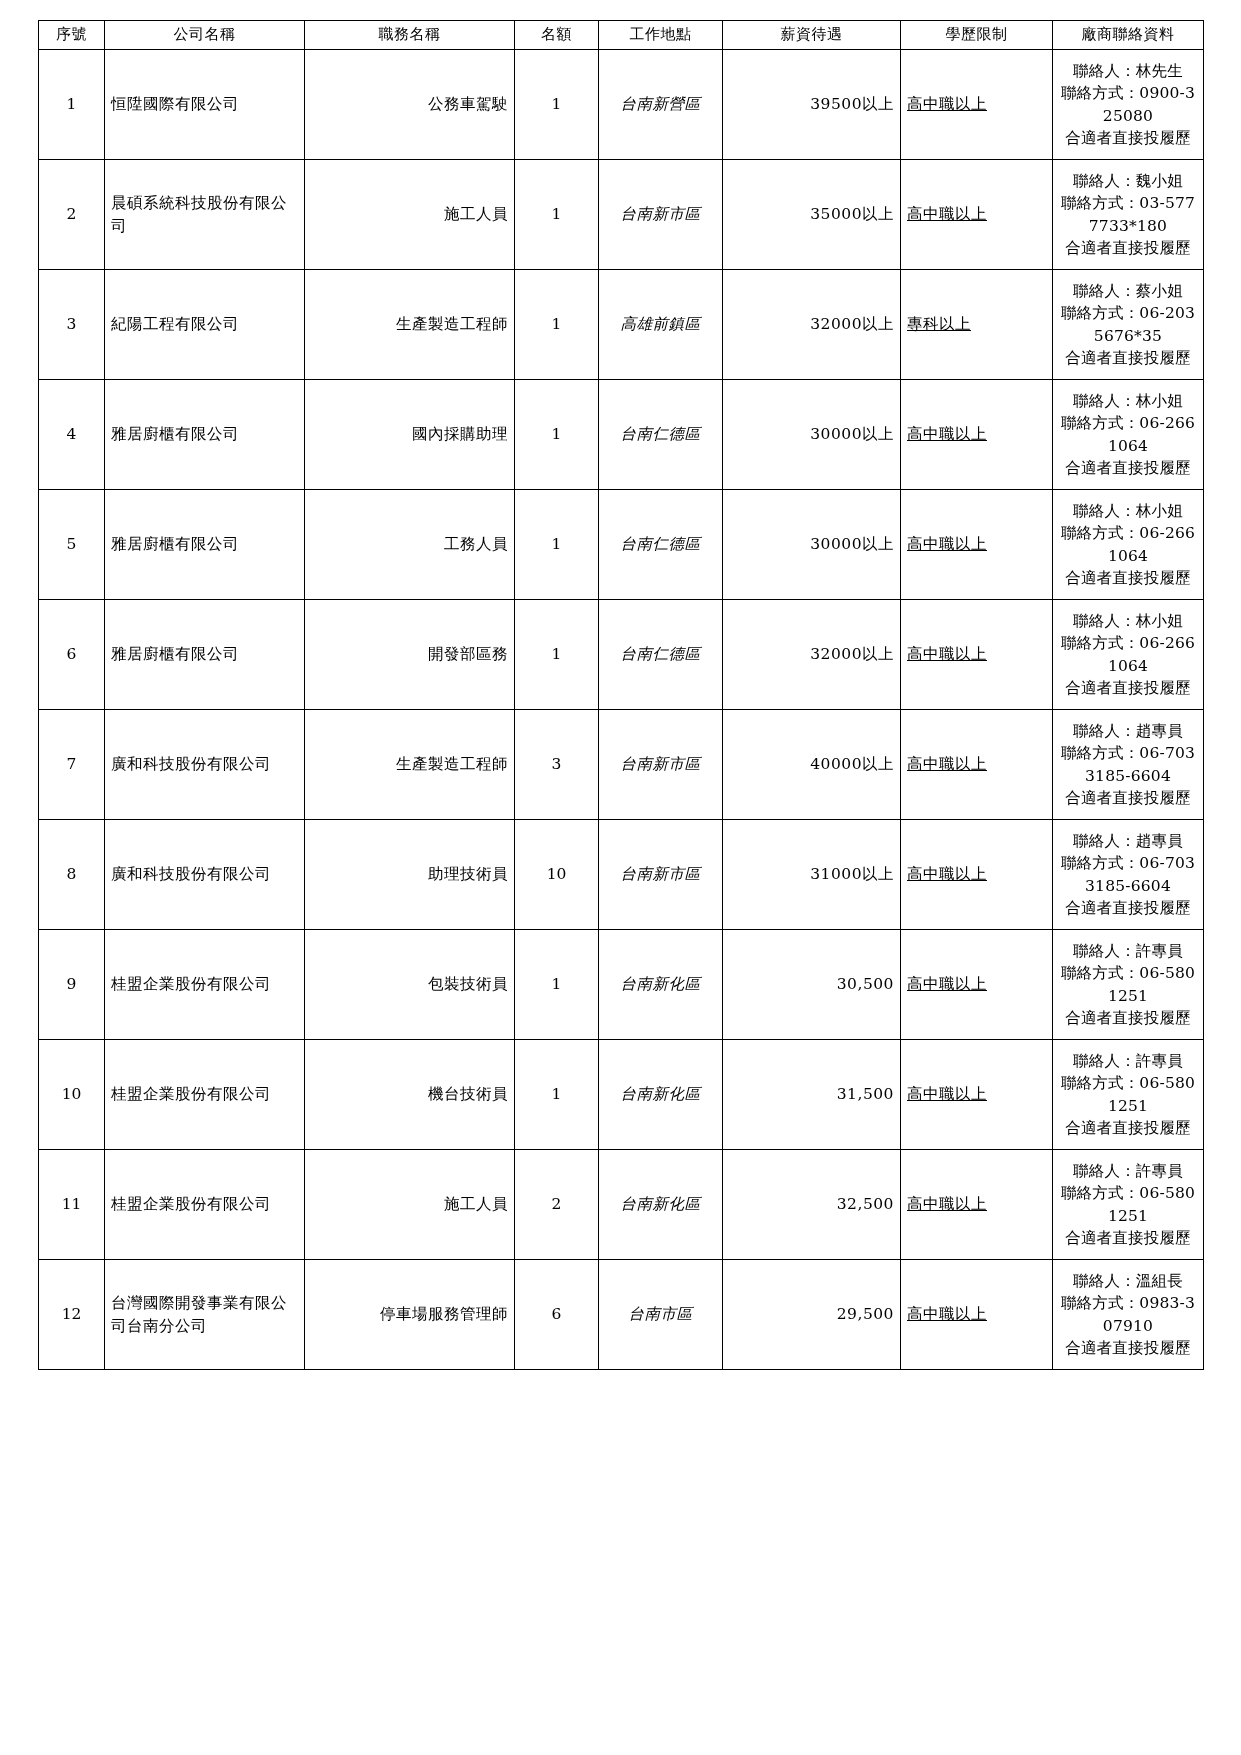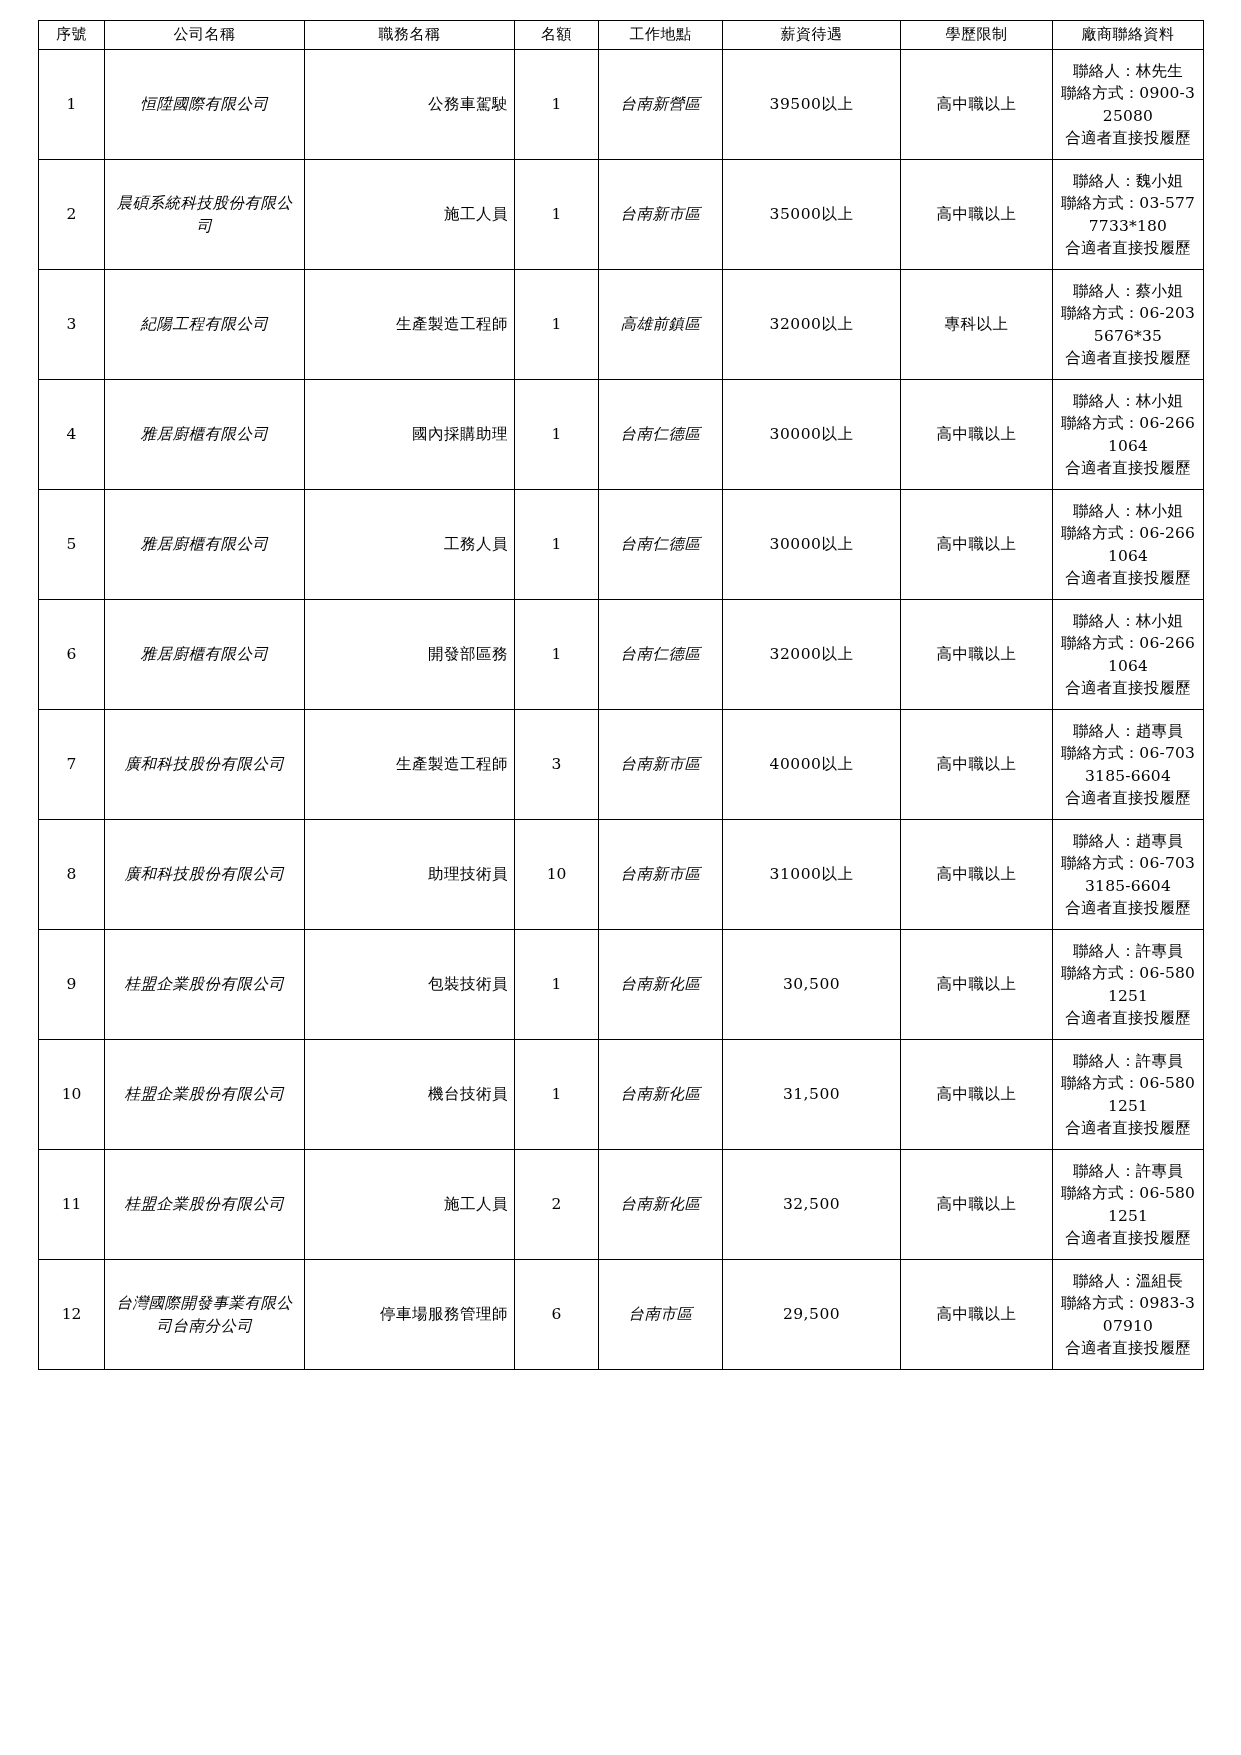--- a/index.html
+++ b/index.html
@@ -44,26 +44,26 @@
   col.c-seq     { width: 66px; }
   col.c-company { width: 200px; }
   col.c-title   { width: 210px; }
   col.c-count   { width: 84px; }
   col.c-place   { width: 124px; }
   col.c-salary  { width: 178px; }
   col.c-edu     { width: 152px; }
   col.c-contact { width: 151px; }
 
   td.seq     { text-align: center; }
-  td.company { text-align: center; letter-spacing: 0.5px; font-style: italic; }
+  td.company { text-align: left; letter-spacing: 0.5px; }
   td.title   { text-align: right; letter-spacing: 0.5px; }
   td.count   { text-align: center; }
   td.place   { text-align: center; letter-spacing: 0.5px; font-style: italic; }
-  td.salary  { text-align: center; letter-spacing: 0.5px; }
-  td.edu     { text-align: center; letter-spacing: 0.5px; }
+  td.salary  { text-align: right; letter-spacing: 0.5px; }
+  td.edu     { text-align: left; letter-spacing: 0.5px; text-decoration: underline; }
   td.contact {
     text-align: center;
     font-size: 14.5px;
     line-height: 1.5;
     letter-spacing: 0.2px;
     padding: 4px 6px;
   }
   tbody tr { height: 110px; }
   .contact-line { white-space: normal; word-break: break-all; }
 </style>

